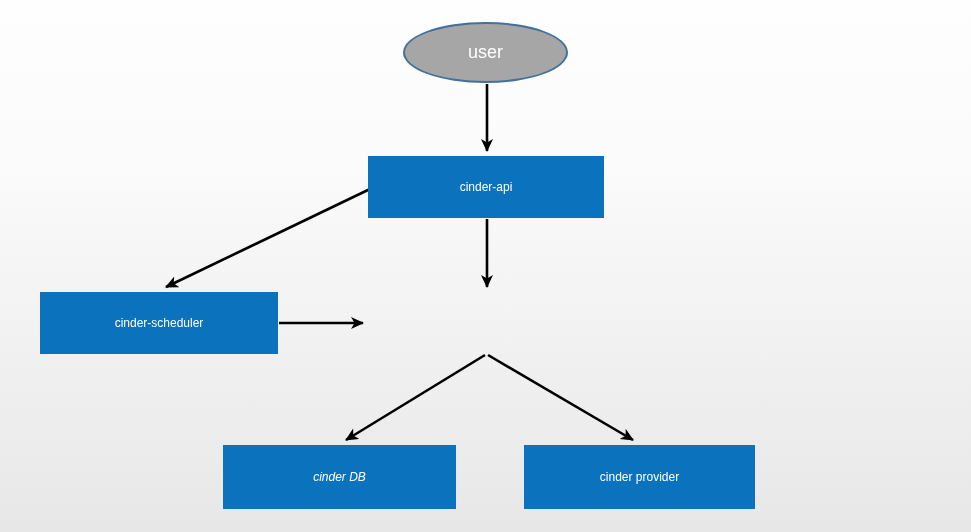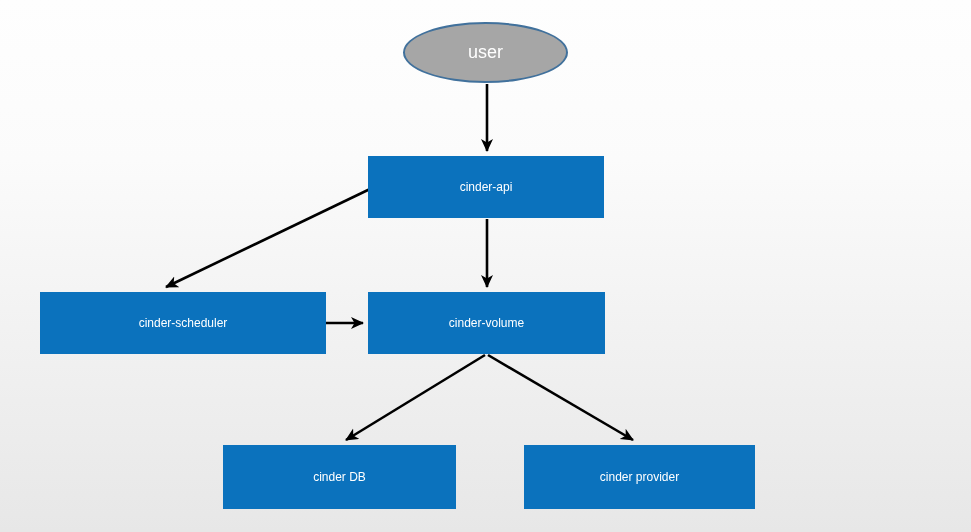--- a/index.html
+++ b/index.html
@@ -41,23 +41,23 @@
   }
   .node.ellipse {
     background: #a6a6a6;
     border: 2px solid #41719c;
     border-radius: 50%;
     font-size: 18px;
   }
   
   #node-user            { left: 403px; top: 22px;  width: 165px; height: 61px; }
   #node-cinder-api      { left: 368px; top: 156px; width: 236px; height: 62px; }
-  #node-cinder-scheduler{ left: 40px;  top: 292px; width: 286px; height: 62px; }
+  #node-cinder-scheduler{ left: 40px;  top: 292px; width: 238px; height: 62px; }
   #node-cinder-volume   { left: 368px; top: 292px; width: 237px; height: 62px; }
-  #node-cinder-db       { left: 223px; top: 445px; width: 233px; height: 64px; }
+  #node-cinder-db       { left: 223px; top: 445px; width: 233px; height: 64px; font-style: italic; }
   #node-volume-provider { left: 524px; top: 445px; width: 231px; height: 64px; }
 </style>
 </head>
 <body>
 
 <div class="stage">
 
   <svg class="edges" viewBox="0 0 971 532" xmlns="http://www.w3.org/2000/svg">
     <defs>
       <marker id="arrowhead" markerUnits="userSpaceOnUse" markerWidth="20" markerHeight="16" refX="12" refY="6" orient="auto">
@@ -77,23 +77,20 @@
   </div>
 
   <div class="node rect" id="node-cinder-api">
     <span>cinder-api</span>
   </div>
 
   <div class="node rect" id="node-cinder-scheduler">
     <span>cinder-scheduler</span>
   </div>
 
-  <div class="node rect" id="node-cinder-volume">
-    <span>cinder-volume</span>
-  </div>
 
   <div class="node rect" id="node-cinder-db">
     <span>cinder DB</span>
   </div>
 
   <div class="node rect" id="node-volume-provider">
     <span>cinder provider</span>
   </div>
 
 </div>

